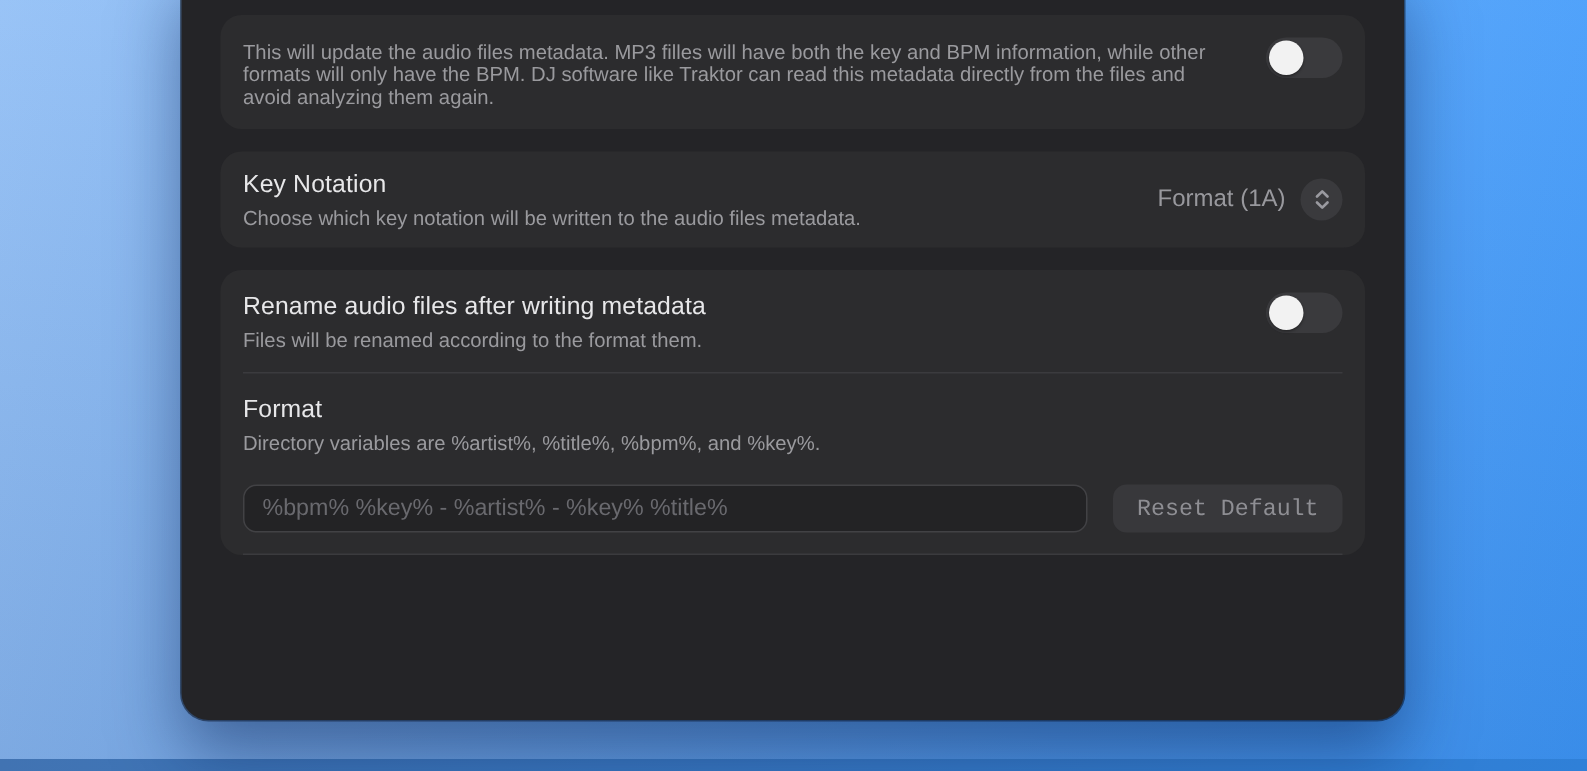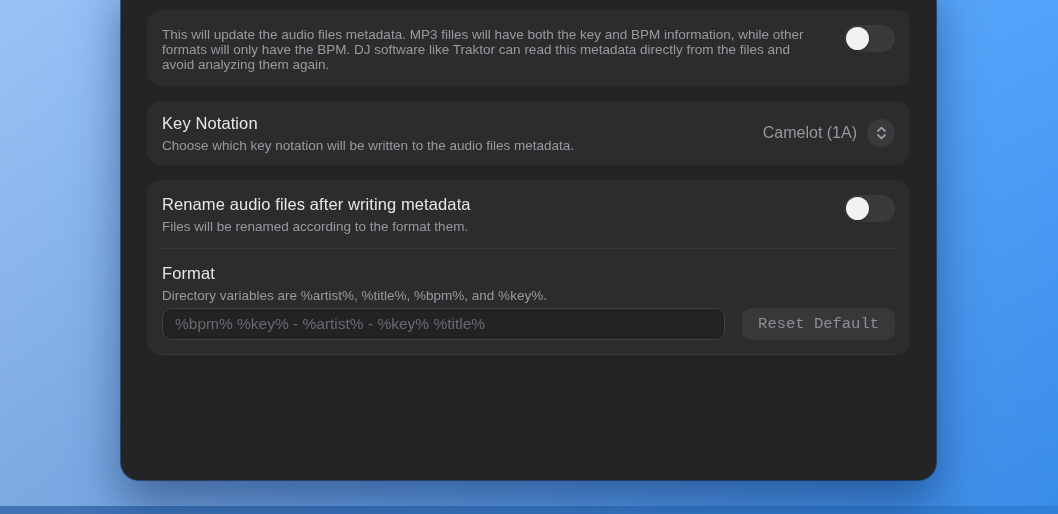--- a/index.html
+++ b/index.html
@@ -59,21 +59,21 @@
   
   .select-group{ display:flex; align-items:center; flex:0 0 auto; margin-left:20px; }
   .select-value{ color:#98989d; font-size:16px; }
   .stepper{
     width:28px; height:28px; border-radius:50%; background:#3a3a3d;
     margin-left:10px; display:flex; align-items:center; justify-content:center;
     cursor:pointer;
   }
   .divider{ height:1px; background:#3b3b3e; margin:0 15px; }
   
-  .input-row{ display:flex; align-items:center; margin-top:5px; }
+  .input-row{ display:flex; align-items:center; margin-top:20px; }
   .format-input{
     flex:1; height:32px; box-sizing:border-box;
     background:#232325; border:1px solid #424245; border-radius:9px;
     color:#69696e; font-size:15.5px; padding:0 12px; outline:none;
     font-family:"Liberation Sans", sans-serif;
   }
   .reset-btn{
     flex:0 0 auto; margin-left:17px; height:32px; min-width:146px;
     box-sizing:border-box; padding:0 16px;
     background:#38383b; border:none; border-radius:9px;
@@ -101,21 +101,21 @@
       </div>
     </section>
 
     <section class="card">
       <div class="sub tight row center">
         <div class="texts">
           <div class="title">Key Notation</div>
           <div class="desc">Choose which key notation will be written to the audio files metadata.</div>
         </div>
         <div class="select-group">
-          <span class="select-value">Camelot (1A)</span>
+          <span class="select-value">Format (1A)</span>
           <span class="stepper">
             <svg width="11" height="16" viewBox="0 0 11 16">
               <path d="M2 6 L5.5 2.6 L9 6" stroke="#9a9aa0" stroke-width="1.8" fill="none" stroke-linecap="round" stroke-linejoin="round"></path>
               <path d="M2 10 L5.5 13.4 L9 10" stroke="#9a9aa0" stroke-width="1.8" fill="none" stroke-linecap="round" stroke-linejoin="round"></path>
             </svg>
           </span>
         </div>
       </div>
     </section>
 

